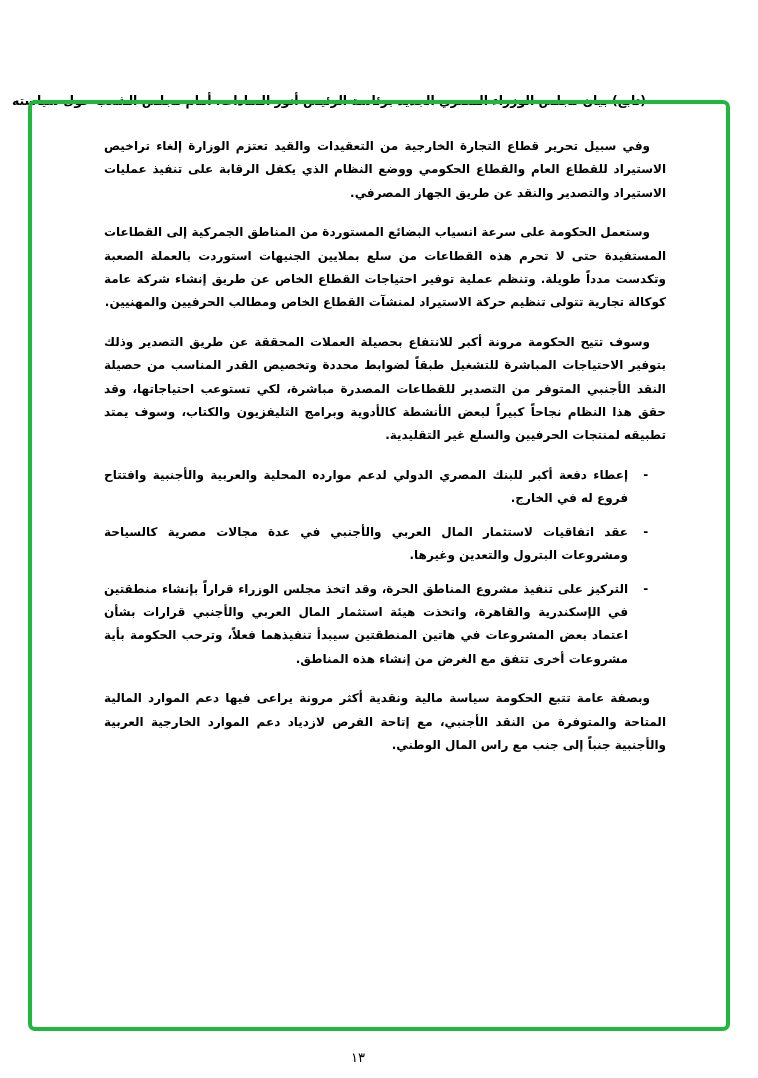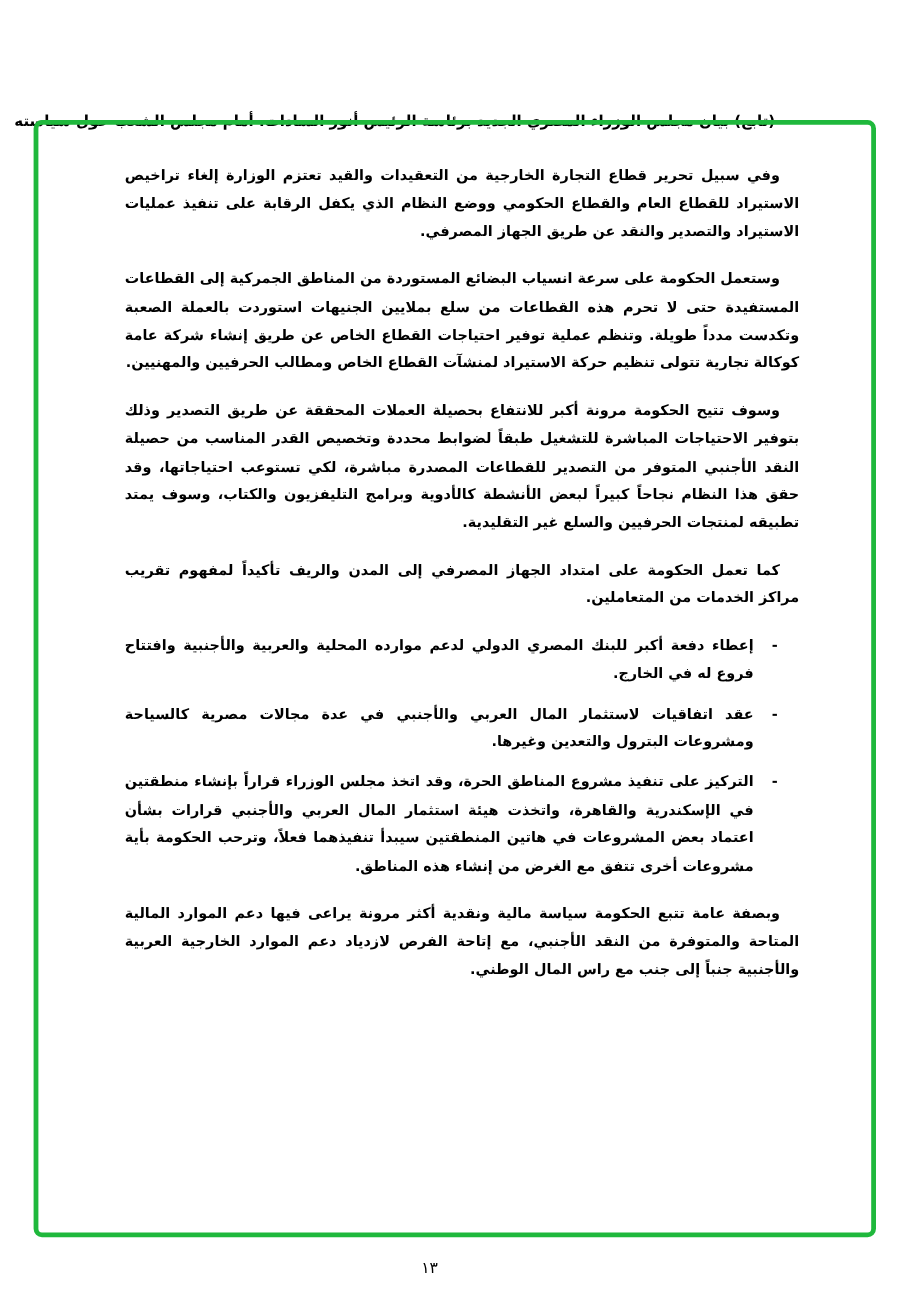--- a/index.html
+++ b/index.html
@@ -86,21 +86,20 @@
 <div class="page-header">
   <span>(تابع) بيان مجلس الوزراء المصري الجديد برئاسة الرئيس أنور السادات، أمام مجلس الشعب حول سياسته</span>
 </div>
 
 <div class="frame"></div>
 
 <div class="content">
   <p class="para">وفي سبيل تحرير قطاع التجارة الخارجية من التعقيدات والقيد تعتزم الوزارة إلغاء تراخيص الاستيراد للقطاع العام والقطاع الحكومي ووضع النظام الذي يكفل الرقابة على تنفيذ عمليات الاستيراد والتصدير والنقد عن طريق الجهاز المصرفي.</p>
   <p class="para">وستعمل الحكومة على سرعة انسياب البضائع المستوردة من المناطق الجمركية إلى القطاعات المستفيدة حتى لا تحرم هذه القطاعات من سلع بملايين الجنيهات استوردت بالعملة الصعبة وتكدست مدداً طويلة. وتنظم عملية توفير احتياجات القطاع الخاص عن طريق إنشاء شركة عامة كوكالة تجارية تتولى تنظيم حركة الاستيراد لمنشآت القطاع الخاص ومطالب الحرفيين والمهنيين.</p>
   <p class="para">وسوف تتيح الحكومة مرونة أكبر للانتفاع بحصيلة العملات المحققة عن طريق التصدير وذلك بتوفير الاحتياجات المباشرة للتشغيل طبقاً لضوابط محددة وتخصيص القدر المناسب من حصيلة النقد الأجنبي المتوفر من التصدير للقطاعات المصدرة مباشرة، لكي تستوعب احتياجاتها، وقد حقق هذا النظام نجاحاً كبيراً لبعض الأنشطة كالأدوية وبرامج التليفزيون والكتاب، وسوف يمتد تطبيقه لمنتجات الحرفيين والسلع غير التقليدية.</p>
-  <p class="para">كما تعمل الحكومة على امتداد الجهاز المصرفي إلى المدن والريف تأكيداً لمفهوم تقريب مراكز الخدمات من المتعاملين.</p>
 
   <ul class="list">
     <li class="list-item">
       <span class="dash">-</span>
       <span>إعطاء دفعة أكبر للبنك المصري الدولي لدعم موارده المحلية والعربية والأجنبية وافتتاح فروع له في الخارج.</span>
     </li>
     <li class="list-item">
       <span class="dash">-</span>
       <span>عقد اتفاقيات لاستثمار المال العربي والأجنبي في عدة مجالات مصرية كالسياحة ومشروعات البترول والتعدين وغيرها.</span>
     </li>

